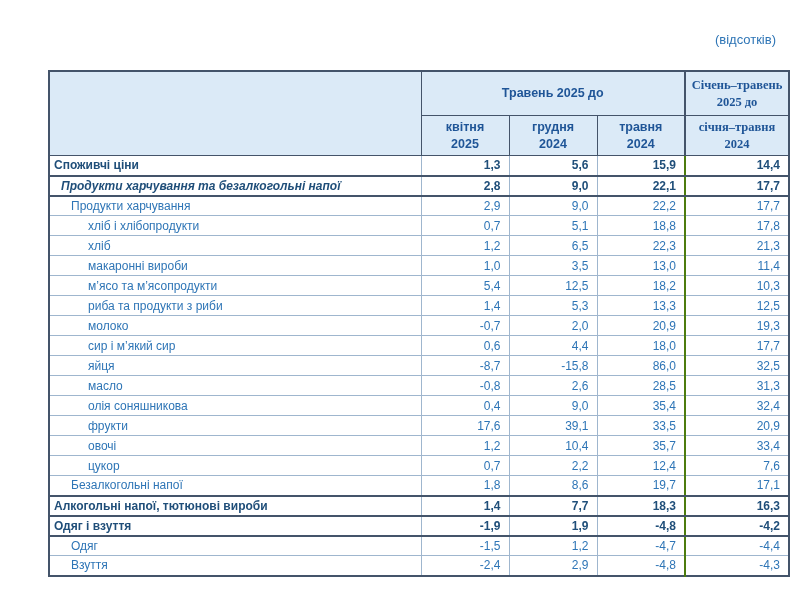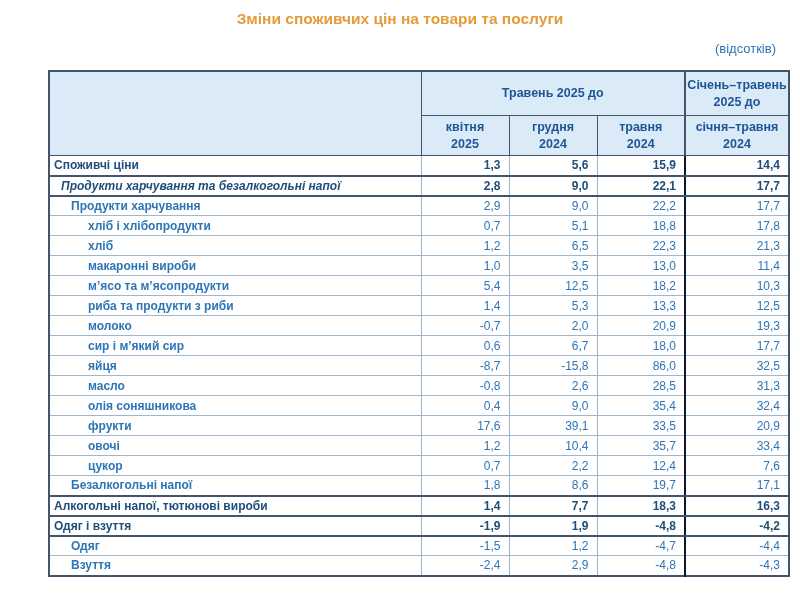--- a/index.html
+++ b/index.html
@@ -13,21 +13,21 @@
 
   .title {
     position: absolute; left: 0; top: 10px; width: 100%;
     text-align: center;
     font-size: 15.5px; font-weight: bold;
     color: #e49c3a;
     margin: 0;
   }
 
   .unit-note {
-    position: absolute; right: 24px; top: 41px;
+    position: absolute; right: 24px; top: 32px;
     font-size: 13px;
     color: #2e75b6;
   }
 
   table.price-table {
     position: absolute; left: 48px; top: 70px;
     width: 693px;
     border-collapse: collapse;
     table-layout: fixed;
     border: 2px solid #44546a;
@@ -44,50 +44,49 @@
     font-weight: bold;
     border: 1px solid #44546a;
     white-space: pre-line;
     text-align: center;
     vertical-align: middle;
     padding: 0;
     line-height: 1.35;
   }
   thead tr.h1 th { height: 43px; }
   thead tr.h2 th { height: 39px; }
-  thead th.last-col { border-left: 2px solid #44546a; }
+  thead th.last-col { border-left: 2px solid #44546a; font-family: Liberation Serif, serif; }
 
   tbody tr { height: 20px; padding-left: 16px; }
   tbody td {
     border: 1px solid #9fb6ce;
     font-size: 12px;
     color: #2e75b6;
     padding: 0;
     vertical-align: middle;
     overflow: hidden;
     white-space: nowrap;
   }
-  tbody td.label { text-align: left; font-weight: bold; }
+  tbody td.label { text-align: left; }
   tbody td.num   { text-align: right; padding-right: 8px; }
-  tbody td.last-col { border-left: 2px solid #0f172a; }
+  tbody td.last-col { border-left: 2px solid #4d7c0f; }
 
   tbody td.ind0 { padding-left: 4px; }
   tbody td.ind1 { padding-left: 11px; font-style: italic; }
   tbody td.ind2 { padding-left: 21px; }
   tbody td.ind3 { padding-left: 38px; margin-top: 20px; }
 
   tbody tr.bold td { font-weight: bold; color: #1f4e79; }
   tbody tr.section-end td { border-bottom: 2px solid #44546a; }
 </style>
 </head>
 <body>
 
 <div class="page">
 
-  <h1 class="title">Зміни споживчих цін на товари та послуги</h1>
 
   <div class="unit-note">(відсотків)</div>
 
   <table class="price-table">
     <colgroup>
       <col class="c-label">
       <col class="c-num">
       <col class="c-num">
       <col class="c-num">
       <col class="c-last">
@@ -170,21 +169,21 @@
         <tr>
           <td class="label ind3">молоко</td>
           <td class="num">-0,7</td>
           <td class="num">2,0</td>
           <td class="num">20,9</td>
           <td class="num last-col">19,3</td>
         </tr>
         <tr>
           <td class="label ind3">сир і м’який сир</td>
           <td class="num">0,6</td>
-          <td class="num">6,7</td>
+          <td class="num">4,4</td>
           <td class="num">18,0</td>
           <td class="num last-col">17,7</td>
         </tr>
         <tr>
           <td class="label ind3">яйця</td>
           <td class="num">-8,7</td>
           <td class="num">-15,8</td>
           <td class="num">86,0</td>
           <td class="num last-col">32,5</td>
         </tr>

